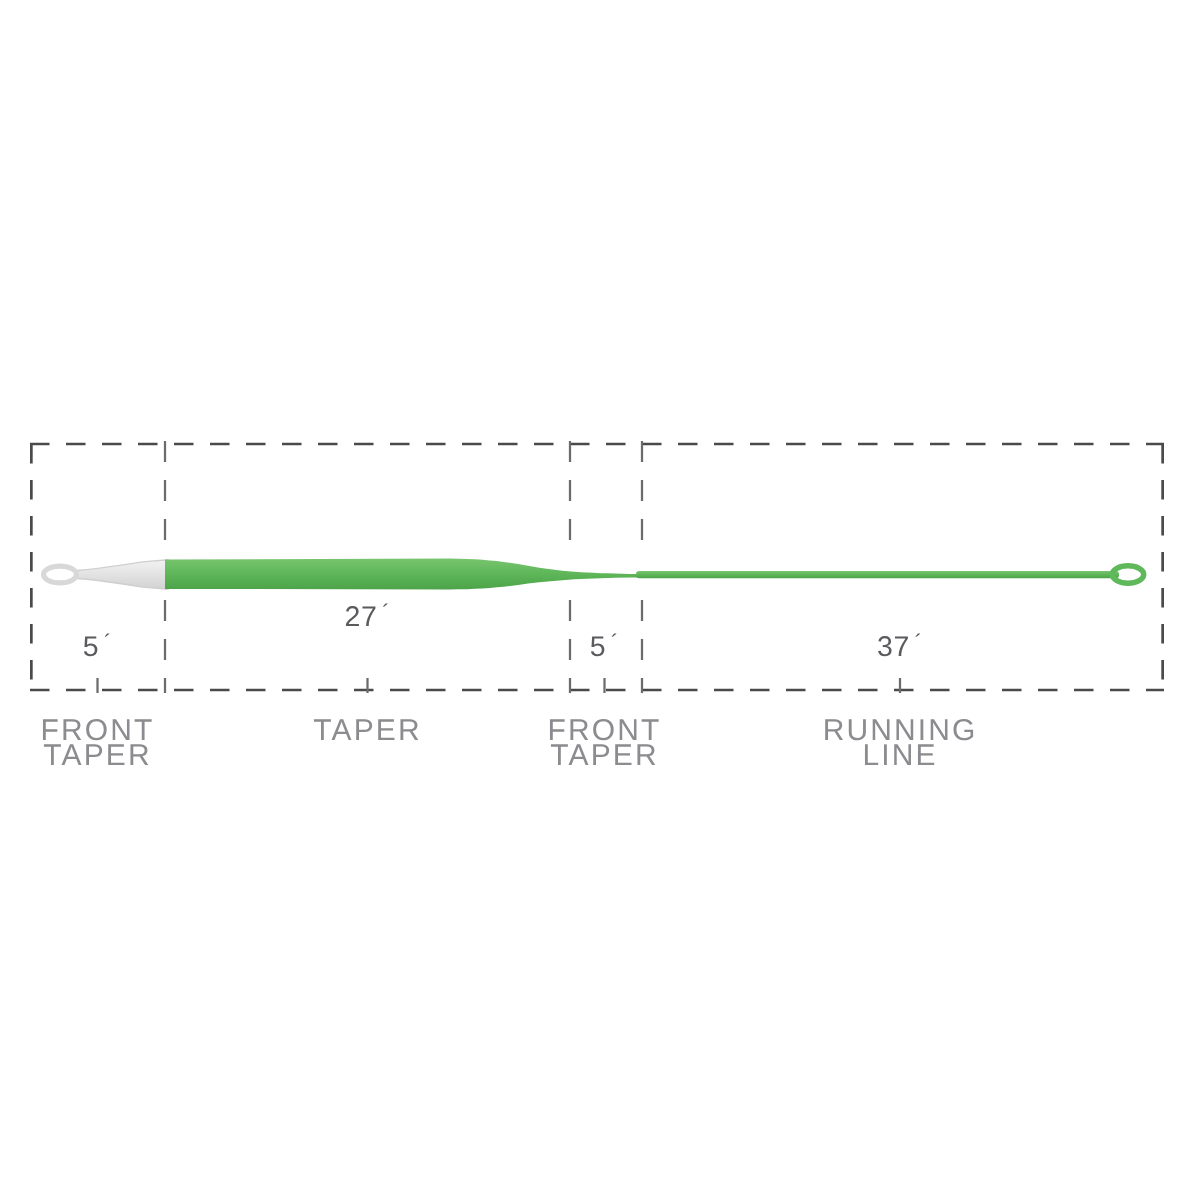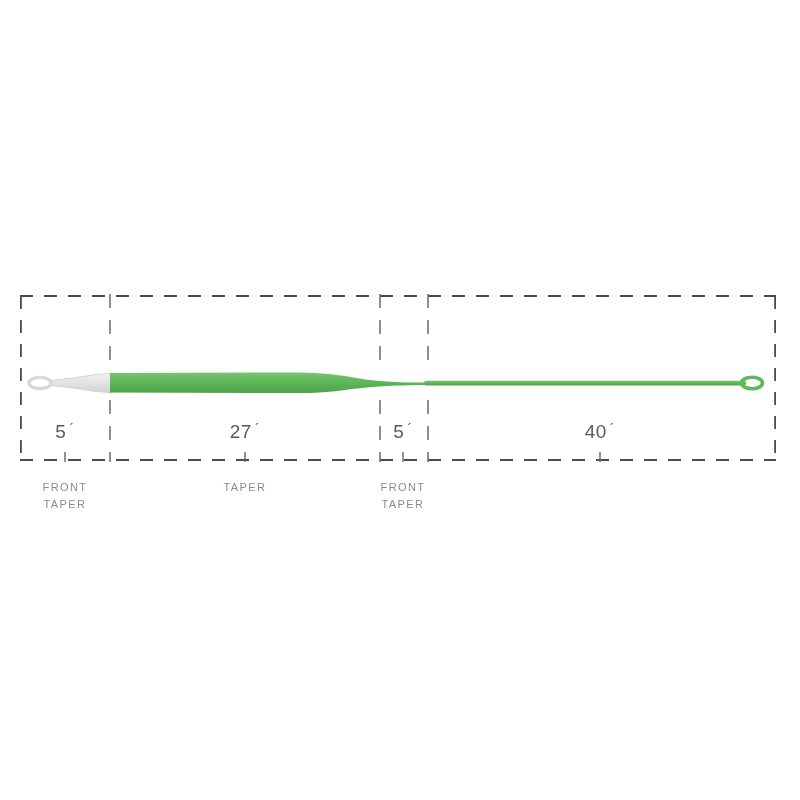--- a/index.html
+++ b/index.html
@@ -52,21 +52,21 @@
   .measure .prime {
     font-size: 15px;
     vertical-align: 4px;
     margin-left: 3px;
   }
 
   
   .caption {
     position: absolute;
     color: #8c8c90;
-    font-size: 11px;
+    font-size: 20px;
     font-family: "Liberation Sans", sans-serif;
     font-weight: 400;
     letter-spacing: 1.4px;
     line-height: 17px;
     white-space: pre;
     text-align: center;
     transform: translateX(-50%);
   }
 </style>
 </head>
@@ -146,27 +146,28 @@
                  Z" fill="url(#greenGrad)"></path>
 
         <rect x="424" y="380.7" width="322" height="4.8" rx="2.2" fill="url(#greenGrad)"></rect>
 
         <ellipse cx="752" cy="383" rx="10.5" ry="5.8" fill="none" stroke="#5fb85a" stroke-width="3.6"></ellipse>
       </g>
     </svg>
 
     <div class="measure" style="left:65px;  top:420px;"><span>5</span><span class="prime">´</span></div>
 
-    <div class="measure" style="left:245px; top:420px;text-align:right;"><span>27</span><span class="prime">´</span></div>
+    <div class="measure" style="left:245px; top:400px;text-align:right;"><span>27</span><span class="prime">´</span></div>
 
     <div class="measure" style="left:403px; top:420px;"><span>5</span><span class="prime">´</span></div>
 
-    <div class="measure" style="left:600px; top:420px;"><span>40</span><span class="prime">´</span></div>
+    <div class="measure" style="left:600px; top:420px;"><span>37</span><span class="prime">´</span></div>
 
     <div class="caption" style="left:65px;  top:479px;"><div>FRONT</div><div>TAPER</div></div>
 
     <div class="caption" style="left:245px; top:479px;"><div>TAPER</div><div></div></div>
 
     <div class="caption" style="left:403px; top:479px;"><div>FRONT</div><div>TAPER</div></div>
 
+    <div class="caption" style="left:600px; top:479px;"><div>RUNNING</div><div>LINE</div></div>
 
   </div>
 </div>
 
 </body></html>

